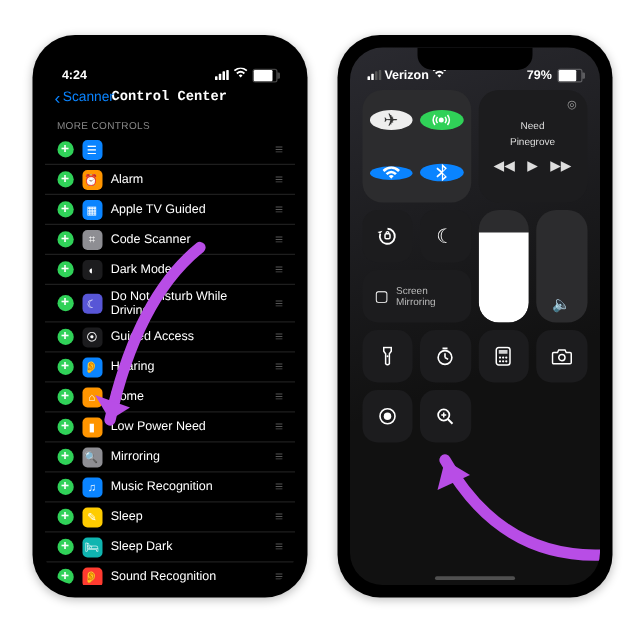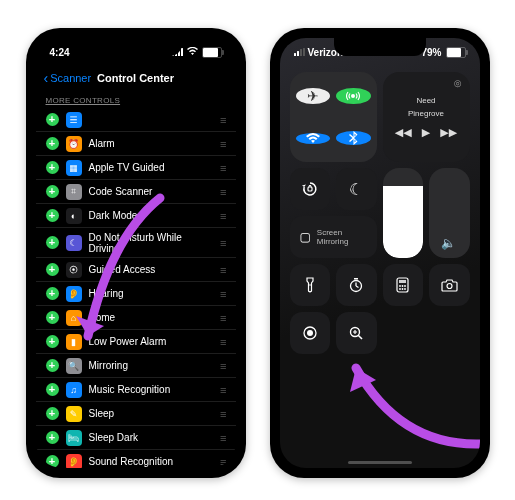--- a/index.html
+++ b/index.html
@@ -42,21 +42,21 @@
     height: 18px;
     background: #000;
     border-bottom-left-radius: 12px;
     border-bottom-right-radius: 12px;
     z-index: 20;
   }
   .statusbar {
     height: 28px;
     display: flex;
     justify-content: space-between;
-    align-items: center;
+    align-items: flex-end;
     padding: 0 14px;
     font-size: 10px;
     font-weight: 600;
     position: relative;
     z-index: 5;
   }
   .sb-right { display: flex; align-items: center; gap: 4px; }
   .bars {
     display: inline-flex; gap: 1px; align-items: flex-end; height: 8px;
   }
@@ -77,27 +77,26 @@
     justify-content: center;
     position: relative;
     height: 24px;
     font-size: 11px;
   }
   .navbar .back {
     position: absolute; left: 8px; color: #0a84ff;
     display: flex; align-items: center; gap: 2px;
   }
   .navbar .back .chev { font-size: 14px; line-height: 1; }
-  .navbar .title { font-weight: 600; }
+  .navbar .title { font-weight: 600; font-family: Liberation Mono, monospace; }
   .section-header {
     font-size: 8px;
     color: #888;
     padding: 6px 10px 3px;
     letter-spacing: .3px;
-    text-decoration: underline;
   }
   .rows { overflow: hidden; }
   .row {
     display: flex;
     align-items: center;
     gap: 7px;
     padding: 3.5px 10px;
     border-bottom: 1px solid #1e1e1e;
     font-size: 10px;
   }
@@ -268,21 +267,21 @@
         </div>
         <div class="row">
           <span class="add-btn">+</span>
           <span class="app-ic" style="background:#ff9500">⌂</span>
           <span>Home</span>
           <span class="drag">≡</span>
         </div>
         <div class="row">
           <span class="add-btn">+</span>
           <span class="app-ic" style="background:#ff9500">▮</span>
-          <span>Low Power Alarm</span>
+          <span>Low Power Need</span>
           <span class="drag">≡</span>
         </div>
         <div class="row">
           <span class="add-btn">+</span>
           <span class="app-ic" style="background:#8e8e93">🔍</span>
           <span>Mirroring</span>
           <span class="drag">≡</span>
         </div>
         <div class="row">
           <span class="add-btn">+</span>

